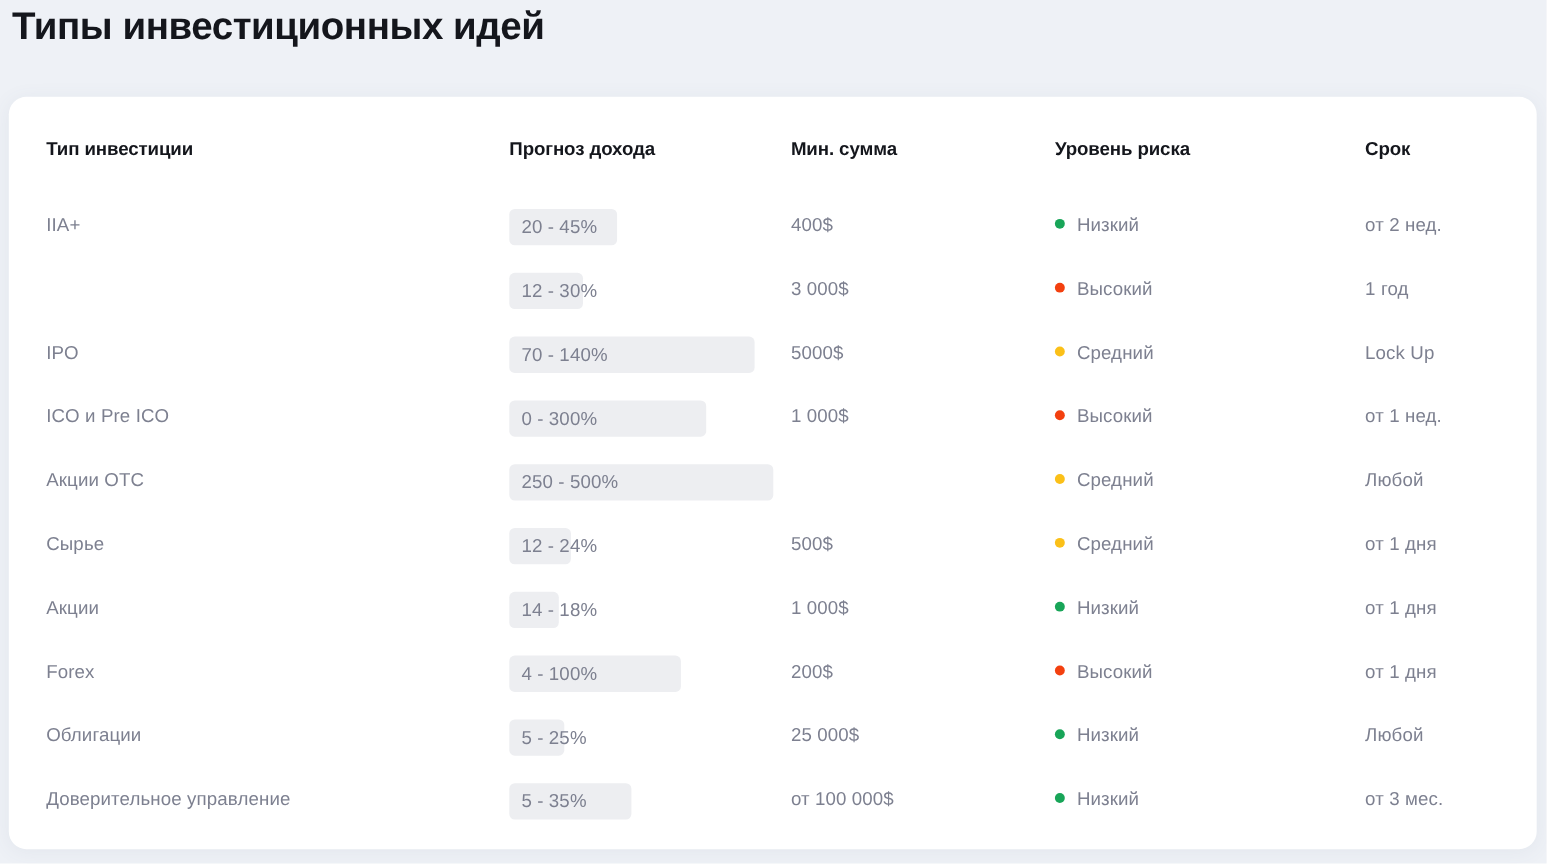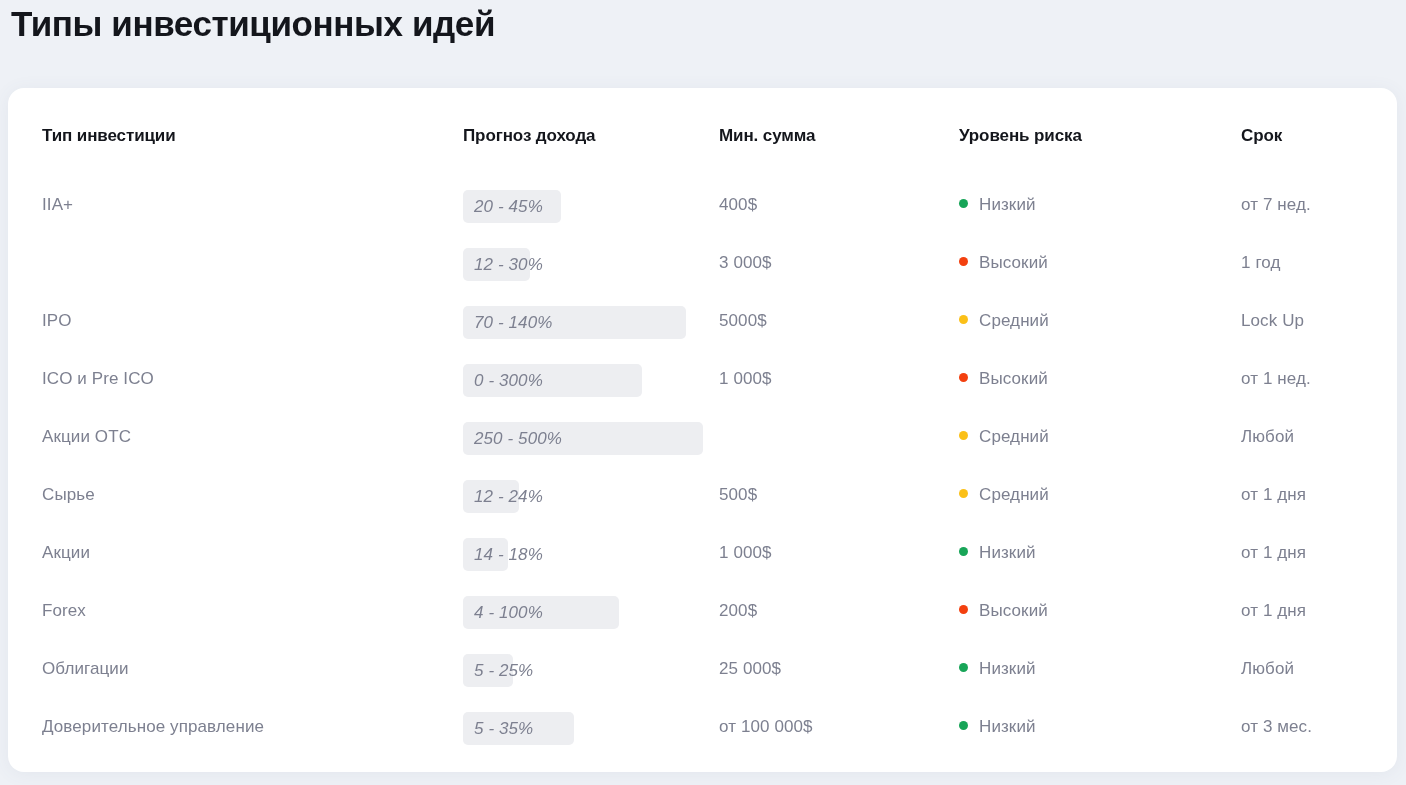--- a/index.html
+++ b/index.html
@@ -106,21 +106,20 @@
   }
   .yield-text {
     position: relative;
     display: block;
     padding-left: 11px;
     line-height: 33px;
     font-size: 17px;
     color: #7d8090;
     white-space: nowrap;
     letter-spacing: 0.1px;
-    font-style: italic;
   }
 
   
   .risk {
     position: absolute;
     left: 951px;
     top: 0;
     line-height: 58px;
     font-size: 17px;
     color: #7d8090;
@@ -155,21 +154,21 @@
 
     <div id="tbody" style="position:absolute;left:0;top:88px;width:100%;">
         <div class="row">
           <div class="cell c-type">IIA+</div>
           <div class="yield-wrap">
             <div class="yield-pill" style="width: 98px; background: rgb(237, 238, 241);"></div>
             <span class="yield-text">20 - 45%</span>
           </div>
           <div class="cell c-amount">400$</div>
           <div class="risk"><span class="dot" style="background: rgb(24, 165, 88);"></span><span>Низкий</span></div>
-          <div class="cell c-term">от 7 нед.</div>
+          <div class="cell c-term">от 2 нед.</div>
         </div>
         <div class="row">
           <div class="yield-wrap">
             <div class="yield-pill" style="width: 67px; background: rgb(237, 238, 241);"></div>
             <span class="yield-text">12 - 30%</span>
           </div>
           <div class="cell c-amount">3 000$</div>
           <div class="risk"><span class="dot" style="background: rgb(243, 64, 15);"></span><span>Высокий</span></div>
           <div class="cell c-term">1 год</div>
         </div>

